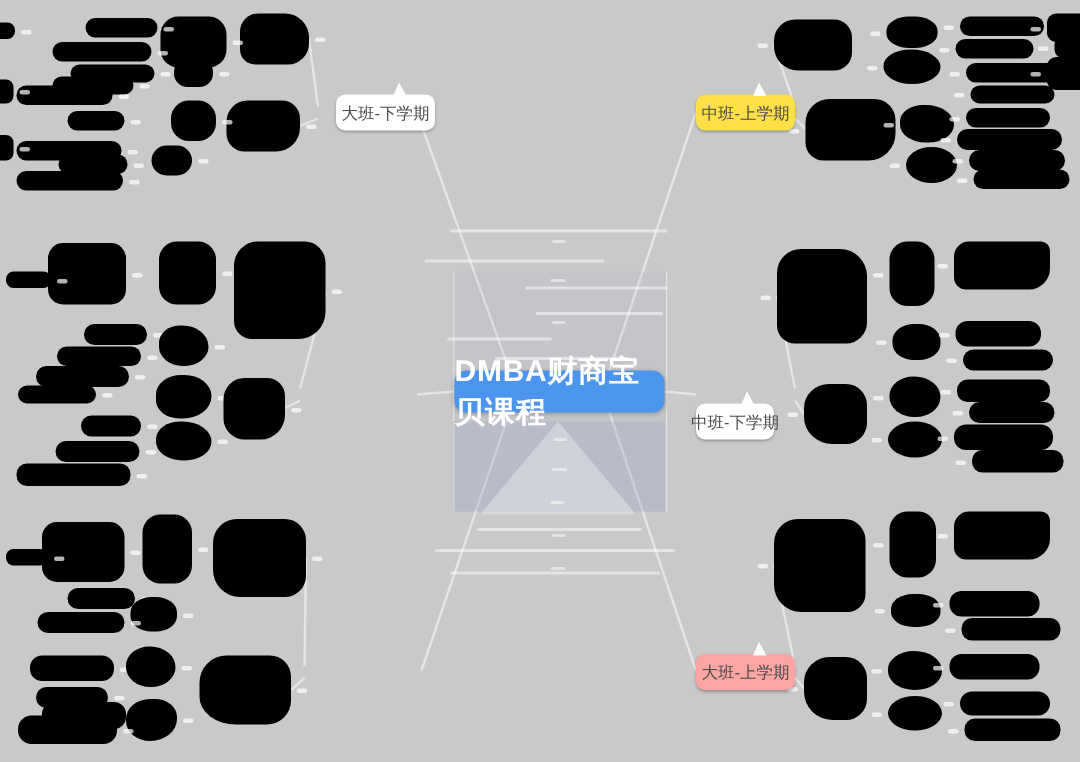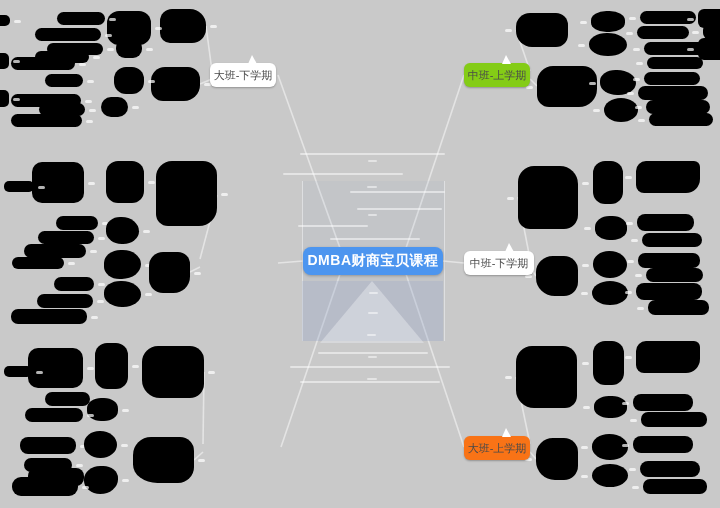--- a/index.html
+++ b/index.html
@@ -6,21 +6,21 @@
   body{font-family:"Liberation Sans","DejaVu Sans",sans-serif;}
   #canvas{position:relative;width:720px;height:508px;overflow:hidden;}
   .blob{position:absolute;background:#000;}
   .blob.side-L::after{content:"";position:absolute;right:-11px;top:50%;margin-top:-1px;width:7px;height:3px;background:rgba(255,255,255,.7);border-radius:2px;}
   .blob.side-R::after{content:"";position:absolute;left:-11px;top:50%;margin-top:-1px;width:7px;height:3px;background:rgba(255,255,255,.7);border-radius:2px;}
   .branch-label{position:absolute;background:#fff;border-radius:6px;box-shadow:0 1px 2px rgba(0,0,0,.28);
     display:flex;align-items:center;justify-content:center;font-size:11px;color:#4a4a4a;white-space:nowrap;z-index:5;}
   .branch-label .tail{position:absolute;top:-8px;left:58%;width:0;height:0;
     border-left:4px solid transparent;border-right:5px solid transparent;border-bottom:9px solid #fff;}
   #center-node{position:absolute;border-radius:8px;display:flex;align-items:center;justify-content:center;
-    font-size:14px;font-weight:bold;letter-spacing:.5px;box-shadow:0 1px 3px rgba(0,0,0,.25);z-index:6;}
+    font-size:20px;font-weight:bold;letter-spacing:.5px;box-shadow:0 1px 3px rgba(0,0,0,.25);z-index:6;}
   #connector-layer{position:absolute;left:0;top:0;z-index:1;}
   .ghost-rect{position:absolute;z-index:2;background:rgba(150,165,195,0.10);
     border-left:1px solid rgba(255,255,255,.45);border-right:1px solid rgba(255,255,255,.45);}
   .ghost-panel{position:absolute;z-index:2;background:rgba(140,160,200,0.22);}
   .ghost-triangle{position:absolute;z-index:3;width:0;height:0;}
   .streak{position:absolute;height:2px;background:rgba(255,255,255,.5);z-index:3;border-radius:1px;}
   #nodes-layer{position:absolute;left:0;top:0;width:100%;height:100%;z-index:4;}
 </style>
 </head>
 <body>
@@ -153,33 +153,33 @@
       <div class="blob side-R" style="left: 633px; top: 394px; width: 60px; height: 17px; border-radius: 8px; background: rgb(0, 0, 0);"></div>
       <div class="blob side-R" style="left: 641px; top: 412px; width: 66px; height: 15px; border-radius: 7px; background: rgb(0, 0, 0);"></div>
       <div class="blob side-R" style="left: 592px; top: 434px; width: 36px; height: 26px; border-radius: 48% 52% 50% 50%; background: rgb(0, 0, 0);"></div>
       <div class="blob side-R" style="left: 536px; top: 438px; width: 42px; height: 42px; border-radius: 40% 14px 14px 45%; background: rgb(0, 0, 0);"></div>
       <div class="blob side-R" style="left: 633px; top: 436px; width: 60px; height: 17px; border-radius: 8px; background: rgb(0, 0, 0);"></div>
       <div class="blob side-R" style="left: 640px; top: 461px; width: 60px; height: 16px; border-radius: 8px; background: rgb(0, 0, 0);"></div>
       <div class="blob side-R" style="left: 592px; top: 464px; width: 36px; height: 23px; border-radius: 50%; background: rgb(0, 0, 0);"></div>
       <div class="blob side-R" style="left: 643px; top: 479px; width: 64px; height: 15px; border-radius: 7px; background: rgb(0, 0, 0);"></div>
     </div>
 
-  <div class="branch-label" id="bl0" style="left: 210px; top: 63px; width: 66px; height: 24px; background: rgb(255, 255, 255); color: rgb(74, 74, 74);">
+  <div class="branch-label" id="bl0" style="left: 224px; top: 63px; width: 66px; height: 24px; background: rgb(255, 255, 255); color: rgb(74, 74, 74);">
       <span class="tail"></span>
       <span>大班-下学期</span>
     </div>
-  <div class="branch-label" id="bl1" style="left: 464px; top: 63px; width: 66px; height: 24px; background: #84cc16; color: rgb(74, 74, 74);">
+  <div class="branch-label" id="bl1" style="left: 464px; top: 63px; width: 66px; height: 24px; background: #fde047; color: rgb(74, 74, 74);">
       <span class="tail"></span>
       <span>中班-上学期</span>
     </div>
-  <div class="branch-label" id="bl3" style="left: 464px; top: 251px; width: 70px; height: 24px; background: rgb(255, 255, 255); color: rgb(74, 74, 74); justify-content: center;">
+  <div class="branch-label" id="bl3" style="left: 464px; top: 269px; width: 52px; height: 24px; background: rgb(255, 255, 255); color: rgb(74, 74, 74); justify-content: center;">
       <span class="tail"></span>
       <span>中班-下学期</span>
     </div>
-  <div class="branch-label" id="bl5" style="left: 464px; top: 436px; width: 66px; height: 24px; background: #f97316; color: rgb(74, 74, 74);">
+  <div class="branch-label" id="bl5" style="left: 464px; top: 436px; width: 66px; height: 24px; background: #fca5a5; color: rgb(74, 74, 74);">
       <span class="tail"></span>
       <span>大班-上学期</span>
     </div>
 
   <div id="center-node" style="left: 303px; top: 247px; width: 140px; height: 28px; background: rgb(76, 149, 239); color: rgb(255, 255, 255);">
     <span>DMBA财商宝贝课程</span>
   </div>
 </div>
 
 </body></html>

